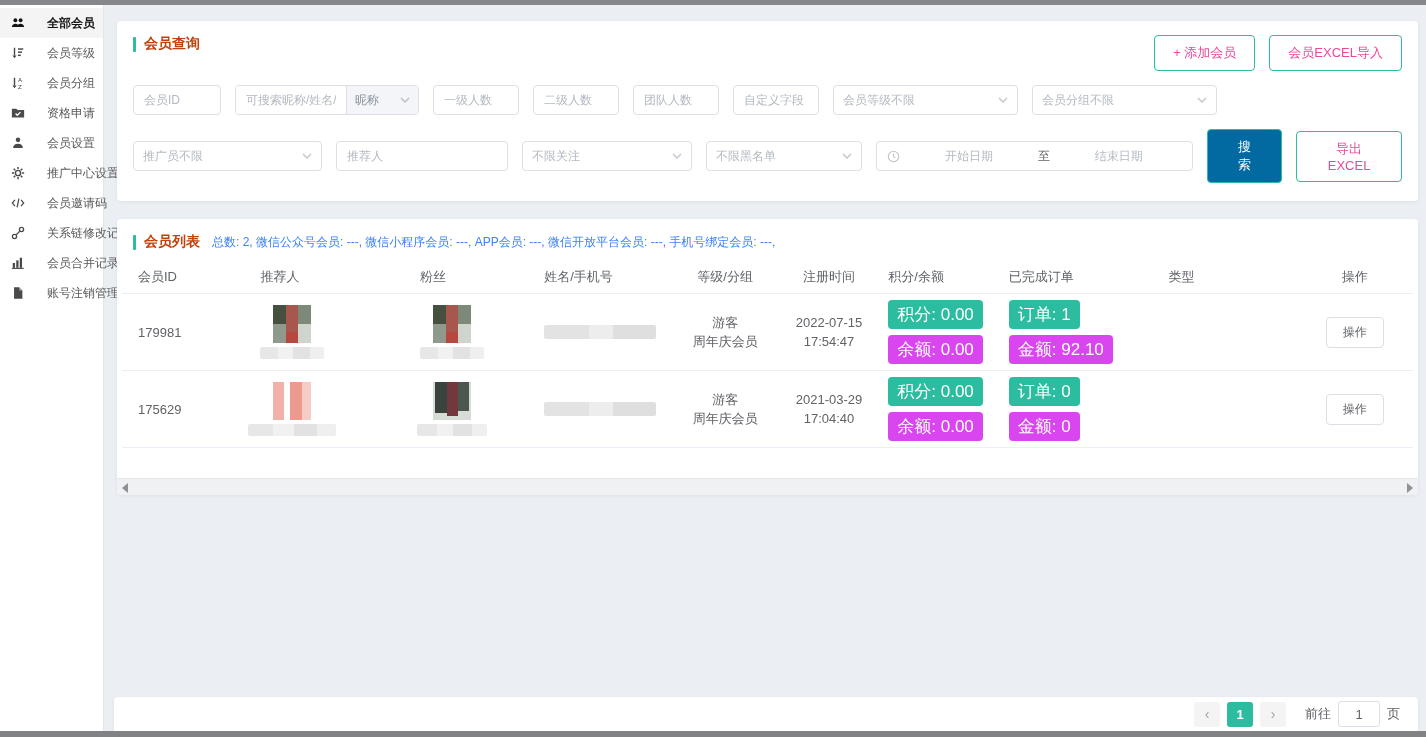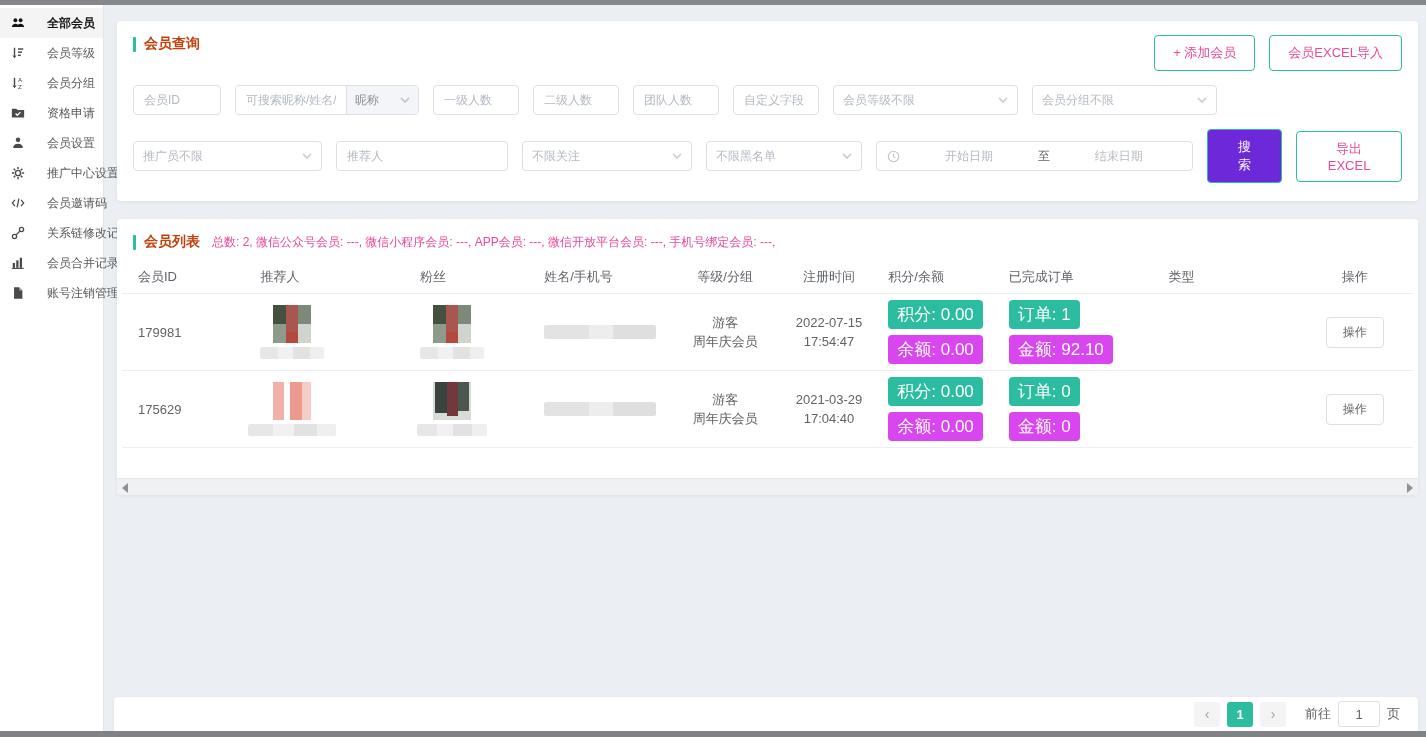--- a/index.html
+++ b/index.html
@@ -21,30 +21,30 @@
   .sb-item.active { background:#f4f4f5; color:#141414; font-weight:bold; }
   .sb-item.active .ic { color:#141414; }
 
   
   .main { flex:1; display:flex; flex-direction:column; padding:0 8px 0 13px; min-width:0; }
   .card { background:#fff; border-radius:4px; box-shadow:0 1px 4px rgba(0,21,41,.06); }
 
   .panel-title-row { display:flex; align-items:center; gap:8px; }
   .green-bar { width:3px; height:15px; background:#2cbc9f; border-radius:1px; flex:none; }
   .panel-title { font-size:14px; font-weight:bold; color:#c2410c; }
-  .panel-stats { font-size:12px; color:#ec4899; margin-left:4px; }
+  .panel-stats { font-size:12px; color:#3b82f6; margin-left:4px; }
 
   
   .query-card { margin-top:16px; padding:14px 16px 18px 16px; position:relative; }
   .query-head { display:flex; align-items:flex-start; justify-content:space-between; }
   .query-actions { display:flex; gap:14px; }
   .btn { font-size:13px; border-radius:4px; cursor:pointer; background:#fff;
          display:inline-flex; align-items:center; justify-content:center; }
   .btn.outline-green { border:1px solid #2cbc9f; color:#ec4899; padding:8px 18px; }
-  .btn.solid-green { background:#6d28d9; border:1px solid #2cbc9f; color:#fff; padding:8px 24px; }
+  .btn.solid-green { background:#0369a1; border:1px solid #2cbc9f; color:#fff; padding:8px 24px; }
 
   .filter-row { display:flex; align-items:center; gap:14px; margin-top:14px; }
   .inp { height:30px; border:1px solid #dcdfe6; border-radius:4px; background:#fff;
          font-size:12px; color:#606266; padding:0 10px; outline:none;
          font-family:"Liberation Sans","DejaVu Sans",sans-serif; }
   .inp::placeholder { color:#b4b9c2; }
   .w88 { width:88px; } .w86 { width:86px; } .w172 { width:172px; }
   .combo { display:flex; height:30px; border:1px solid #dcdfe6; border-radius:4px; overflow:hidden; }
   .combo input { border:none; width:110px; height:100%; font-size:12px; padding:0 10px; outline:none; color:#606266;
                  font-family:"Liberation Sans","DejaVu Sans",sans-serif;}

